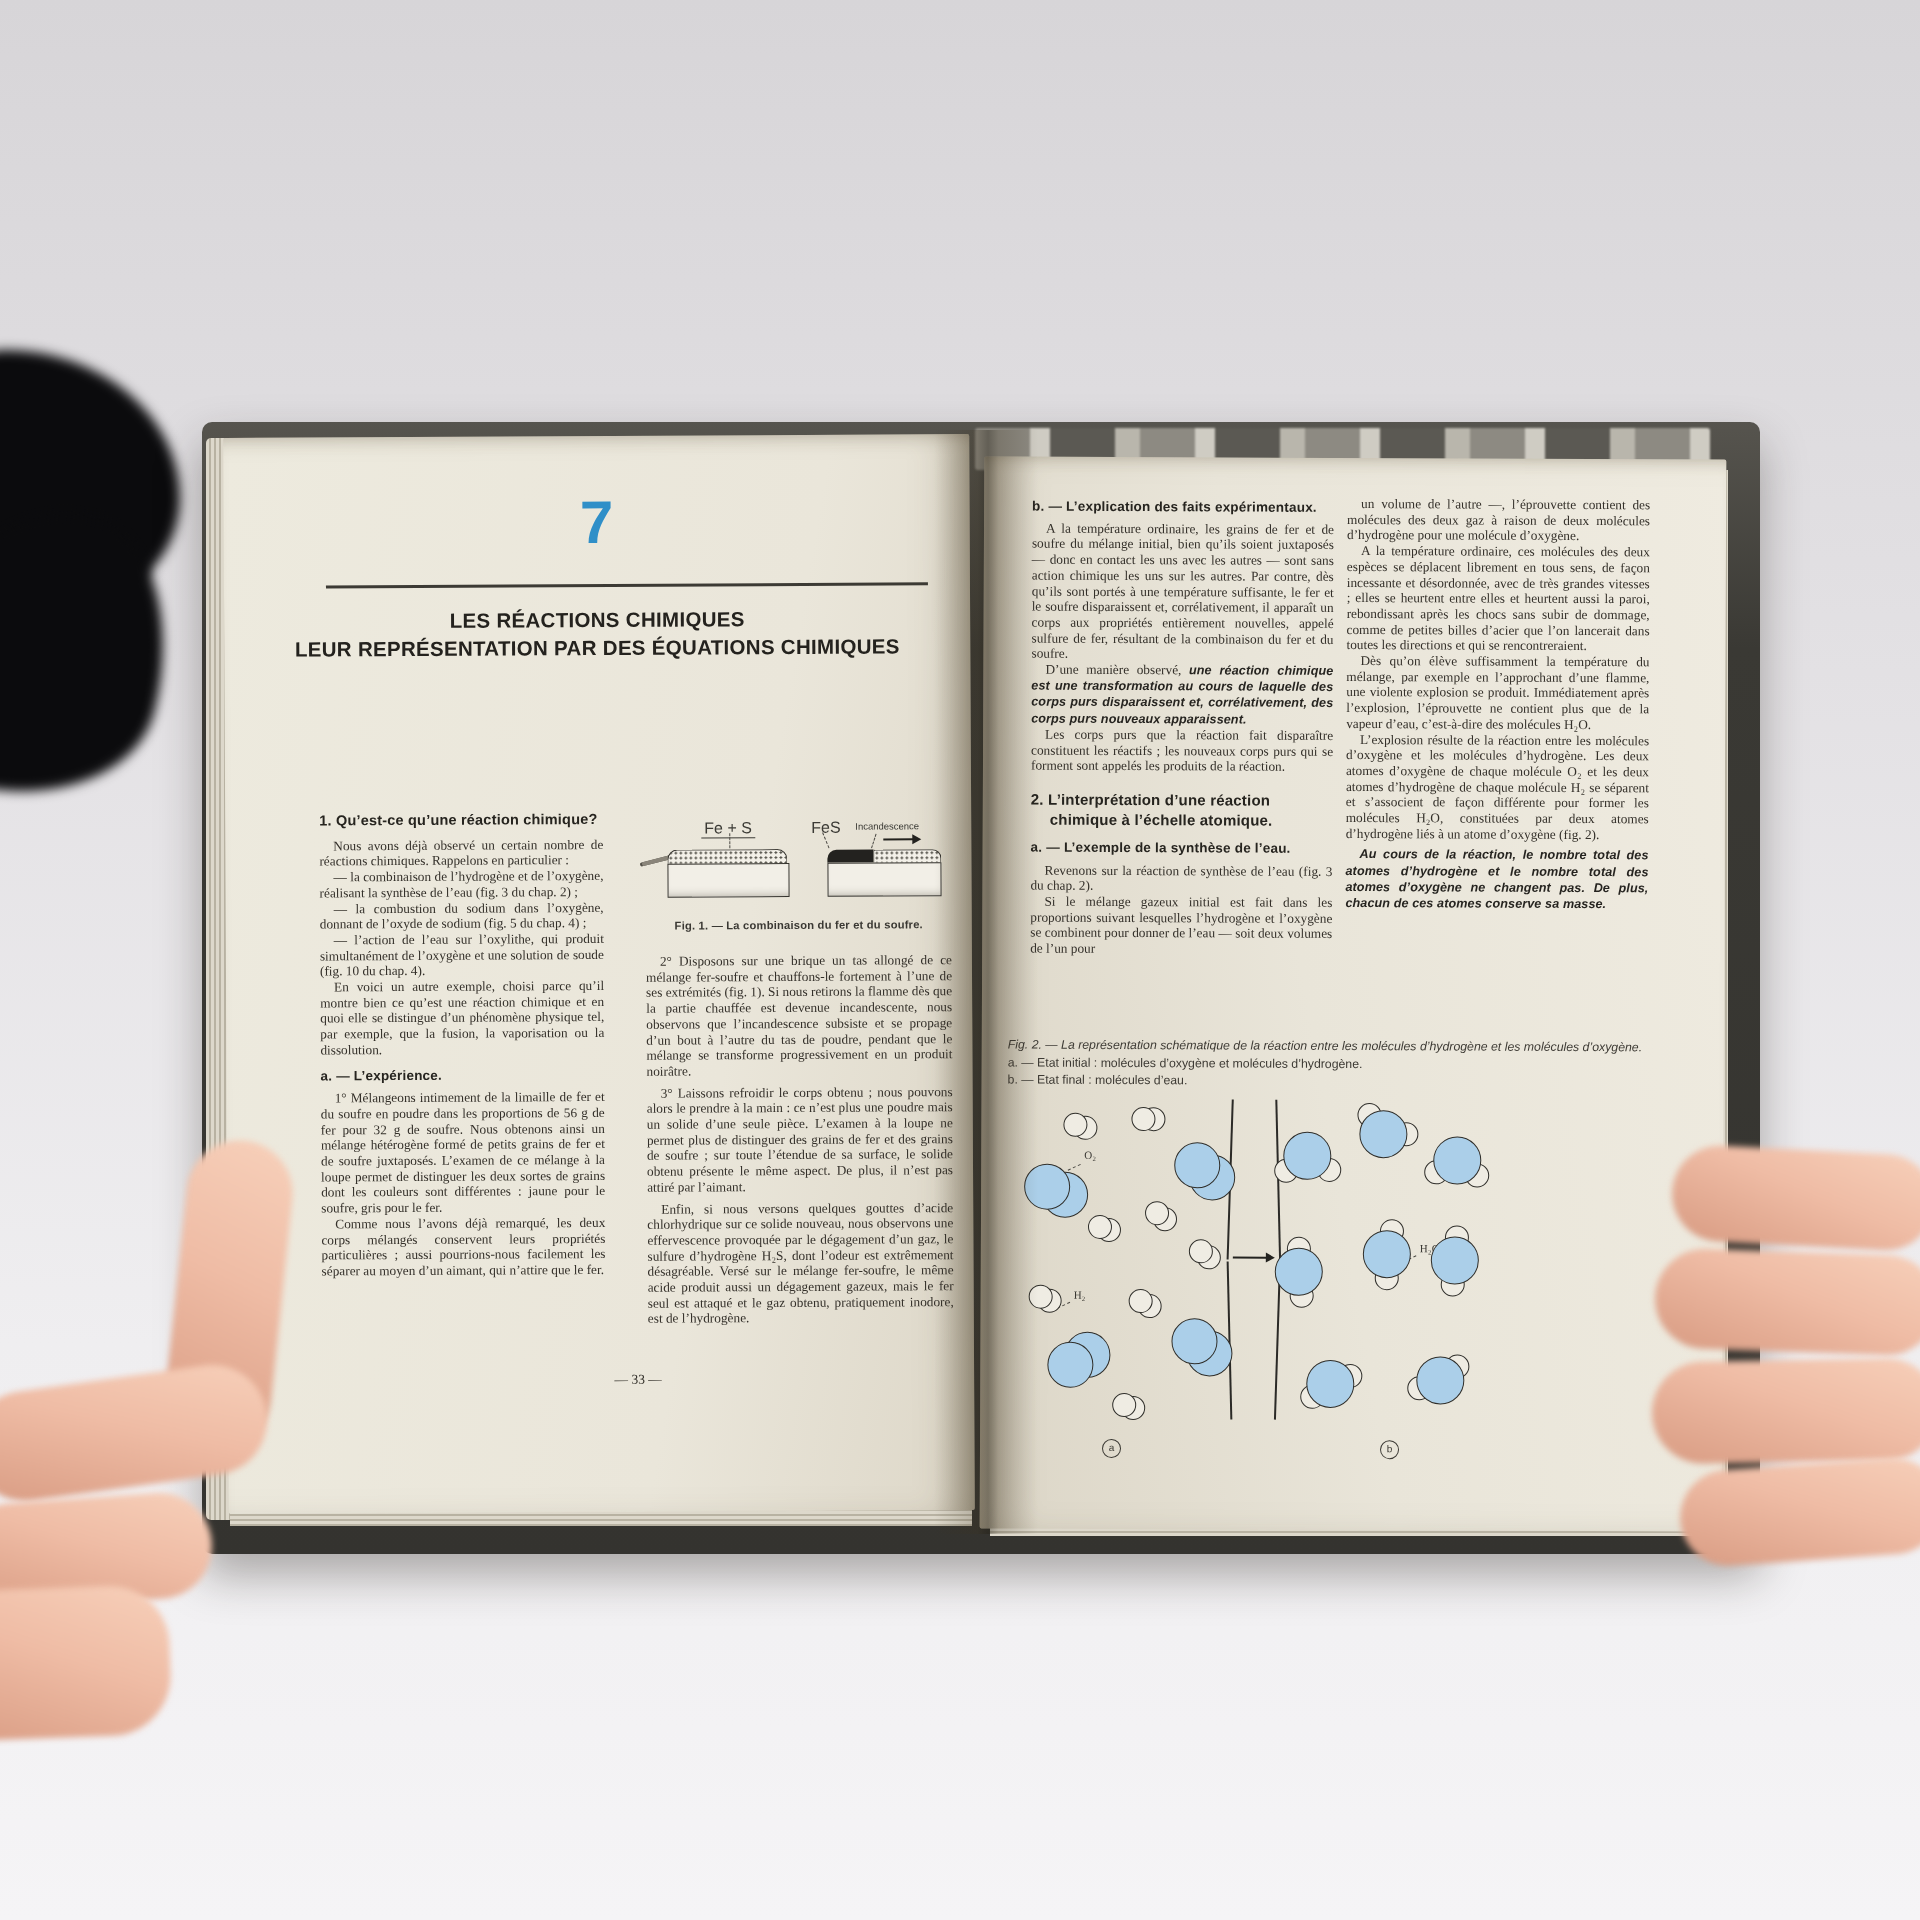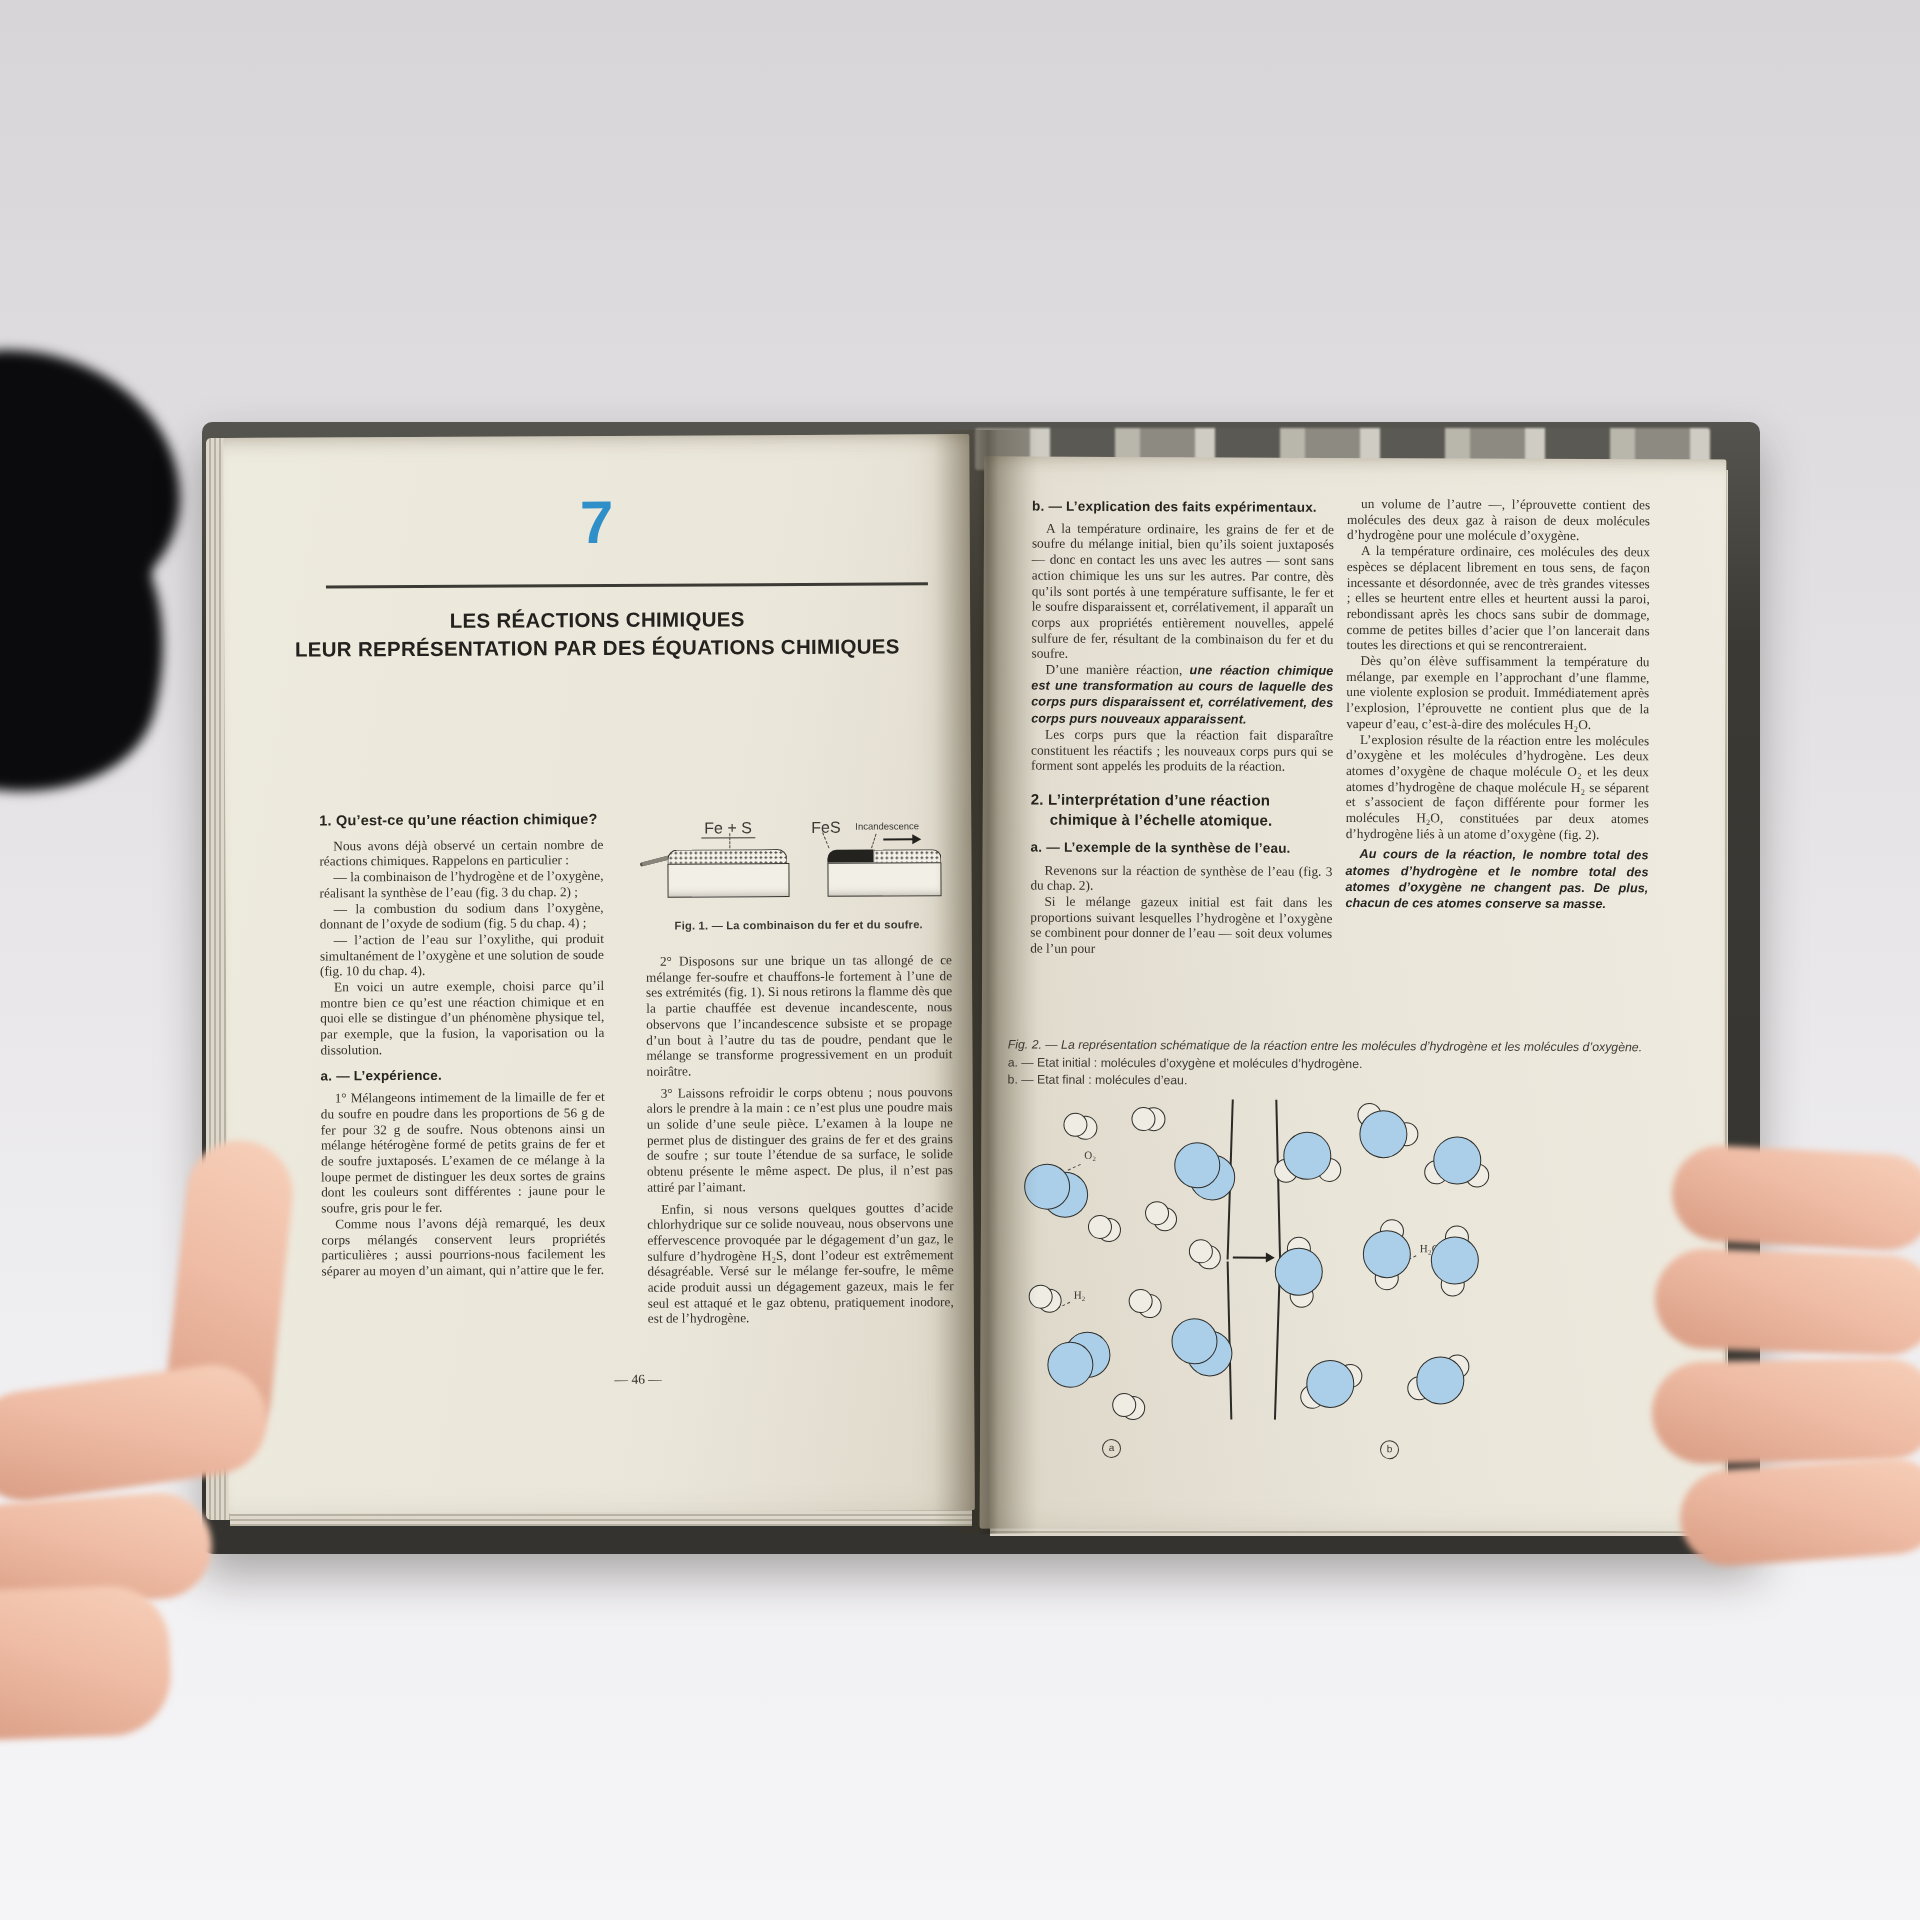--- a/index.html
+++ b/index.html
@@ -110,29 +110,29 @@
     <div class="brick" style="left:182px;top:44px;width:112px;height:32px"></div>
     <div class="abs fig-caption" style="left:0;right:0;top:100px">Fig. 1. — La combinaison du fer et du soufre.</div>
   </div>
 
   <div class="abs bcol" style="left:420px;top:518px;width:306px">
     <p>2° Disposons sur une brique un tas allongé de ce mélange fer-soufre et chauffons-le fortement à l’une de ses extrémités (fig. 1). Si nous retirons la flamme dès que la partie chauffée est devenue incandescente, nous observons que l’incandescence subsiste et se propage d’un bout à l’autre du tas de poudre, pendant que le mélange se transforme progressivement en un produit noirâtre.</p>
     <p style="margin-top:6px">3° Laissons refroidir le corps obtenu ; nous pouvons alors le prendre à la main : ce n’est plus une poudre mais un solide d’une seule pièce. L’examen à la loupe ne permet plus de distinguer des grains de fer et des grains de soufre ; sur toute l’étendue de sa surface, le solide obtenu présente le même aspect. De plus, il n’est pas attiré par l’aimant.</p>
     <p style="margin-top:6px">Enfin, si nous versons quelques gouttes d’acide chlorhydrique sur ce solide nouveau, nous observons une effervescence provoquée par le dégagement d’un gaz, le sulfure d’hydrogène H₂S, dont l’odeur est extrêmement désagréable. Versé sur le mélange fer-soufre, le même acide produit aussi un dégagement gazeux, mais le fer seul est attaqué et le gaz obtenu, pratiquement inodore, est de l’hydrogène.</p>
   </div>
 
-  <div class="abs" id="page-num">— 46 —</div>
+  <div class="abs" id="page-num">— 33 —</div>
 </div>
 
 <div class="abs page" id="page-right">
 
   <div class="abs bcol" style="left:48px;top:42px;width:302px">
     <div class="h-sans" style="margin-bottom:6px">b. — L’explication des faits expérimentaux.</div>
     <p>A la température ordinaire, les grains de fer et de soufre du mélange initial, bien qu’ils soient juxtaposés — donc en contact les uns avec les autres — sont sans action chimique les uns sur les autres. Par contre, dès qu’ils sont portés à une température suffisante, le fer et le soufre disparaissent et, corrélativement, il apparaît un corps aux propriétés entièrement nouvelles, appelé sulfure de fer, résultant de la combinaison du fer et du soufre.</p>
-    <p><span>D’une manière réaction, </span><span class="bold-ital">une réaction chimique est une transformation au cours de laquelle des corps purs disparaissent et, corrélativement, des corps purs nouveaux apparaissent.</span></p>
+    <p><span>D’une manière observé, </span><span class="bold-ital">une réaction chimique est une transformation au cours de laquelle des corps purs disparaissent et, corrélativement, des corps purs nouveaux apparaissent.</span></p>
     <p>Les corps purs que la réaction fait disparaître constituent les réactifs ; les nouveaux corps purs qui se forment sont appelés les produits de la réaction.</p>
     <div class="h-sans" style="margin:16px 0 10px 0;font-size:15px;line-height:20px;text-indent:-19px;padding-left:19px;text-align:left">2. L’interprétation d’une réaction chimique à l’échelle atomique.</div>
     <div class="h-sans" style="margin-bottom:7px">a. — L’exemple de la synthèse de l’eau.</div>
     <p>Revenons sur la réaction de synthèse de l’eau (fig. 3 du chap. 2).</p>
     <p>Si le mélange gazeux initial est fait dans les proportions suivant lesquelles l’hydrogène et l’oxygène se combinent pour donner de l’eau — soit deux volumes de l’un pour</p>
   </div>
 
   <div class="abs bcol" style="left:363px;top:38px;width:303px">
     <p>un volume de l’autre —, l’éprouvette contient des molécules des deux gaz à raison de deux molécules d’hydrogène pour une molécule d’oxygène.</p>
     <p>A la température ordinaire, ces molécules des deux espèces se déplacent librement en tous sens, de façon incessante et désordonnée, avec de très grandes vitesses ; elles se heurtent entre elles et heurtent aussi la paroi, rebondissant après les chocs sans subir de dommage, comme de petites billes d’acier que l’on lancerait dans toutes les directions et qui se rencontreraient.</p>

